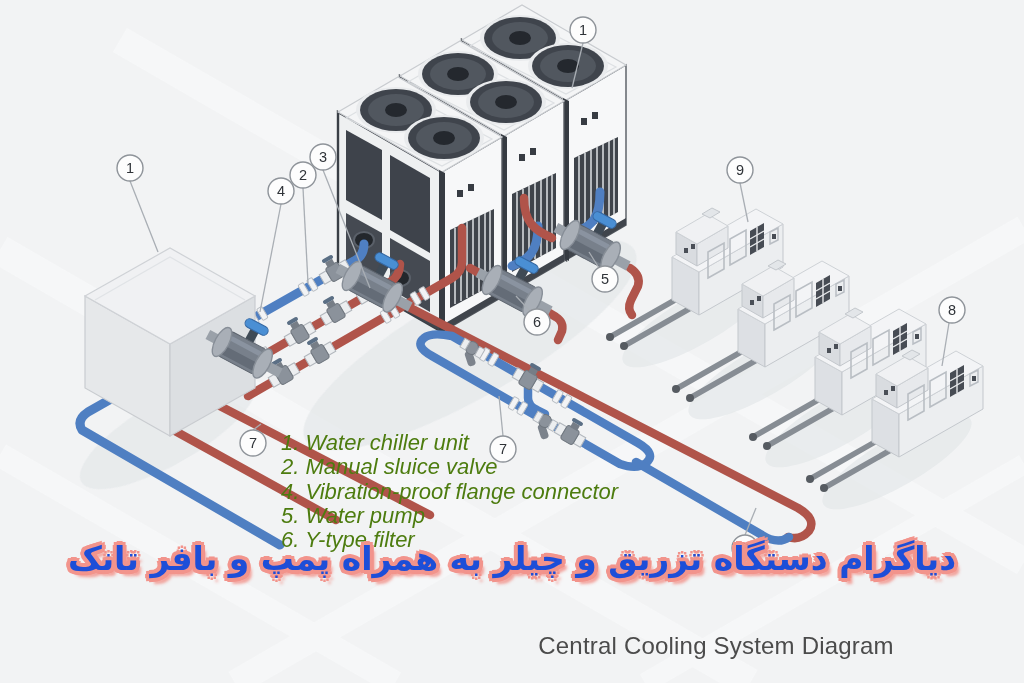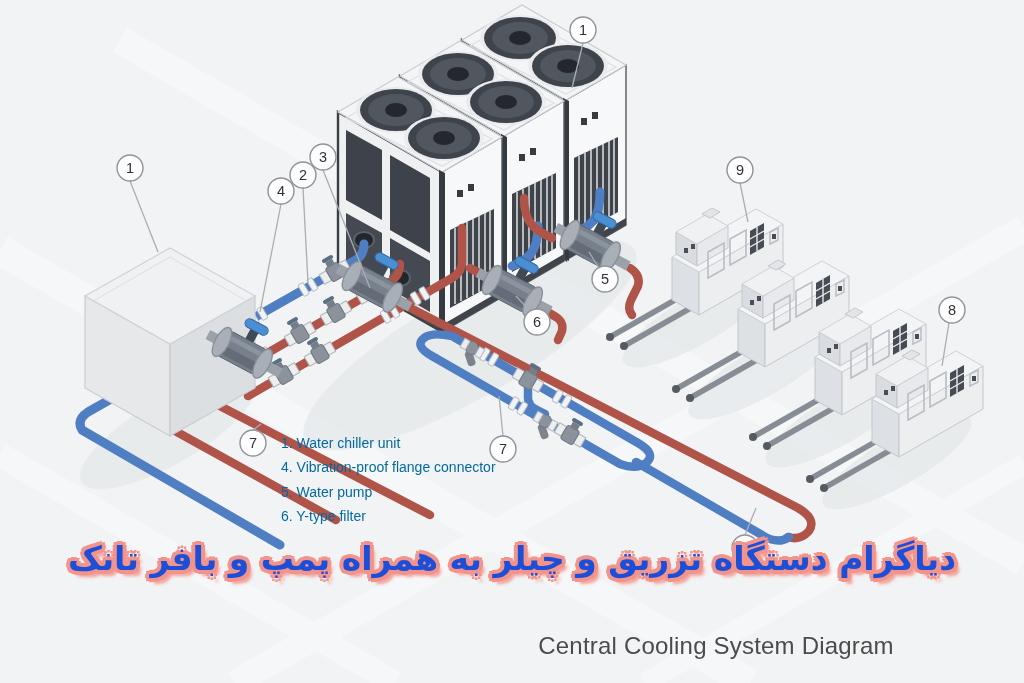--- a/index.html
+++ b/index.html
@@ -1,20 +1,20 @@
 <!DOCTYPE html>
 <html><head>
 <meta charset="utf-8">
 <style>
   html,body{margin:0;padding:0;background:#dfe1e3;}
   .stage{position:relative;width:1024px;height:683px;overflow:hidden;background:#f2f3f4;
          font-family:"Liberation Sans",sans-serif;}
   .stage svg{position:absolute;left:0;top:0;}
-  .legend{position:absolute;left:281px;top:431px;color:#0369a1;font-size:14px;line-height:24.3px;
-          font-family:"Liberation Sans",sans-serif;}
+  .legend{position:absolute;left:281px;top:431px;color:#4d7c0f;font-size:22px;line-height:24.3px;
+          font-family:"Liberation Sans",sans-serif;font-style:italic;}
   .legend div{white-space:nowrap;}
   .fa-title{position:absolute;left:512px;top:560px;transform:translate(-50%,-55%);
             font-family:"DejaVu Sans",sans-serif;font-weight:bold;font-size:33px;color:#1d4ed8;
             white-space:nowrap;direction:rtl;
             text-shadow:3px 3px 0 #f2948c,-3px 3px 0 #f2948c,3px -3px 0 #f2948c,-3px -3px 0 #f2948c,
                         4px 0 0 #f2948c,-4px 0 0 #f2948c,0 4px 0 #f2948c,0 -4px 0 #f2948c,
                         5px 6px 3px rgba(242,148,140,.85);}
   .en-title{position:absolute;left:716px;top:646px;transform:translate(-50%,-50%);
             font-size:24px;color:#4b4b4b;letter-spacing:.2px;white-space:nowrap;}
   .badge-text{font-family:"Liberation Sans",sans-serif;font-size:14.5px;fill:#2f3338;}
@@ -291,20 +291,21 @@
         </g>
     <g transform="translate(740,170)">
           <use href="#badge"></use>
           <text class="badge-text" dy="5">9</text>
         </g>
   </g>
 </svg>
 
   <div class="legend">
     <div>1. Water chiller unit</div>
+    <div>2. Manual sluice valve</div>
     <div>4. Vibration-proof flange connector</div>
     <div>5. Water pump</div>
     <div>6. Y-type filter</div>
   </div>
 
   <div class="fa-title">دیاگرام دستگاه تزریق و چیلر به همراه پمپ و بافر تانک</div>
 
   <div class="en-title">Central Cooling System Diagram</div>
 </div>
 

